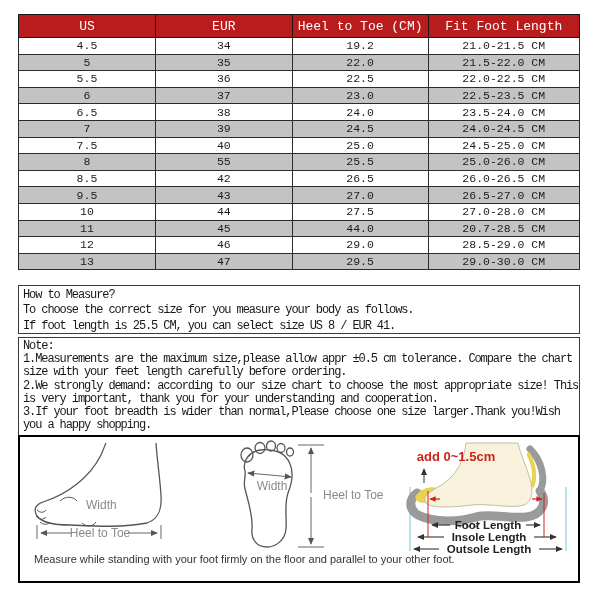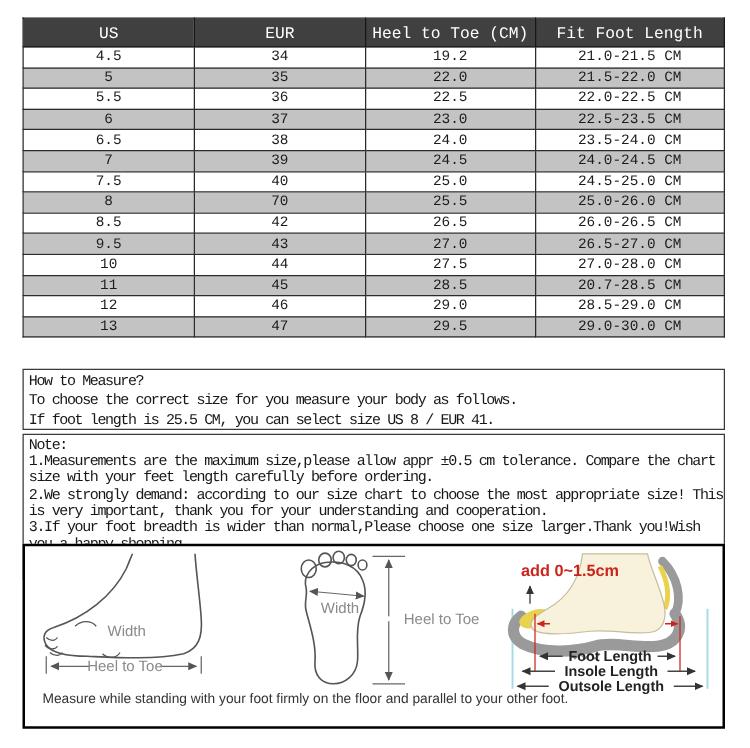--- a/index.html
+++ b/index.html
@@ -5,30 +5,30 @@
   * { margin:0; padding:0; box-sizing:border-box; }
   html,body { background:#fff; }
   body { width:600px; height:598px; font-family:"Liberation Mono", monospace; }
   .page { position:relative; width:600px; height:598px; background:#fff; overflow:hidden; }
 
   
   .size-table { position:absolute; left:18px; top:14px; width:562px;
                 border-collapse:collapse; table-layout:fixed; text-align:center; }
   .size-table col.c1 { width:24.4%; } .size-table col.c2 { width:24.4%; }
   .size-table col.c3 { width:24.2%; } .size-table col.c4 { width:27%; }
-  .size-table th { background:#404040; color:#fff; font-weight:normal; font-size:13px;
+  .size-table th { background:#b91c1c; color:#fff; font-weight:normal; font-size:13px;
                    height:23px; border:1px solid #171717; }
   .size-table td { font-size:11.5px; color:#1c1c1c; height:16.6px; padding:0;
                    border:1px solid #2b2b2b; background:#fff; }
   .size-table tr.alt td { background:#c3c3c3; }
 
   
   .text-box { position:absolute; left:18px; width:562px; border:1px solid #3a3a3a;
               background:#fff; font-size:12px; color:#171717; padding:2px 0 0 4px;
-              letter-spacing:-1.1px;margin-top:10px; }
+              letter-spacing:-1.1px; }
   .howto { top:285px; height:49px; line-height:15.4px; }
   .notes { top:337px; height:117px; line-height:13.2px; }
 
   
   .illus { position:absolute; left:18px; top:435px; width:562px; height:148px;
            border:2px solid #000; background:#fff; }
   .illus svg { position:absolute; left:0; top:0; }
   .caption { position:absolute; left:14px; top:116px; font-family:"Liberation Sans", sans-serif;
              font-size:11px; color:#333; white-space:nowrap; letter-spacing:0; }
   .diag-label { font-family:"Liberation Sans", sans-serif; font-size:12px; fill:#8a8a8a; }
@@ -93,21 +93,21 @@
           <td>24.0-24.5 CM</td>
         </tr>
         <tr>
           <td>7.5</td>
           <td>40</td>
           <td>25.0</td>
           <td>24.5-25.0 CM</td>
         </tr>
         <tr class="alt">
           <td>8</td>
-          <td>70</td>
+          <td>55</td>
           <td>25.5</td>
           <td>25.0-26.0 CM</td>
         </tr>
         <tr>
           <td>8.5</td>
           <td>42</td>
           <td>26.5</td>
           <td>26.0-26.5 CM</td>
         </tr>
         <tr class="alt">
@@ -118,21 +118,21 @@
         </tr>
         <tr>
           <td>10</td>
           <td>44</td>
           <td>27.5</td>
           <td>27.0-28.0 CM</td>
         </tr>
         <tr class="alt">
           <td>11</td>
           <td>45</td>
-          <td>28.5</td>
+          <td>44.0</td>
           <td>20.7-28.5 CM</td>
         </tr>
         <tr>
           <td>12</td>
           <td>46</td>
           <td>29.0</td>
           <td>28.5-29.0 CM</td>
         </tr>
         <tr class="alt">
           <td>13</td>

